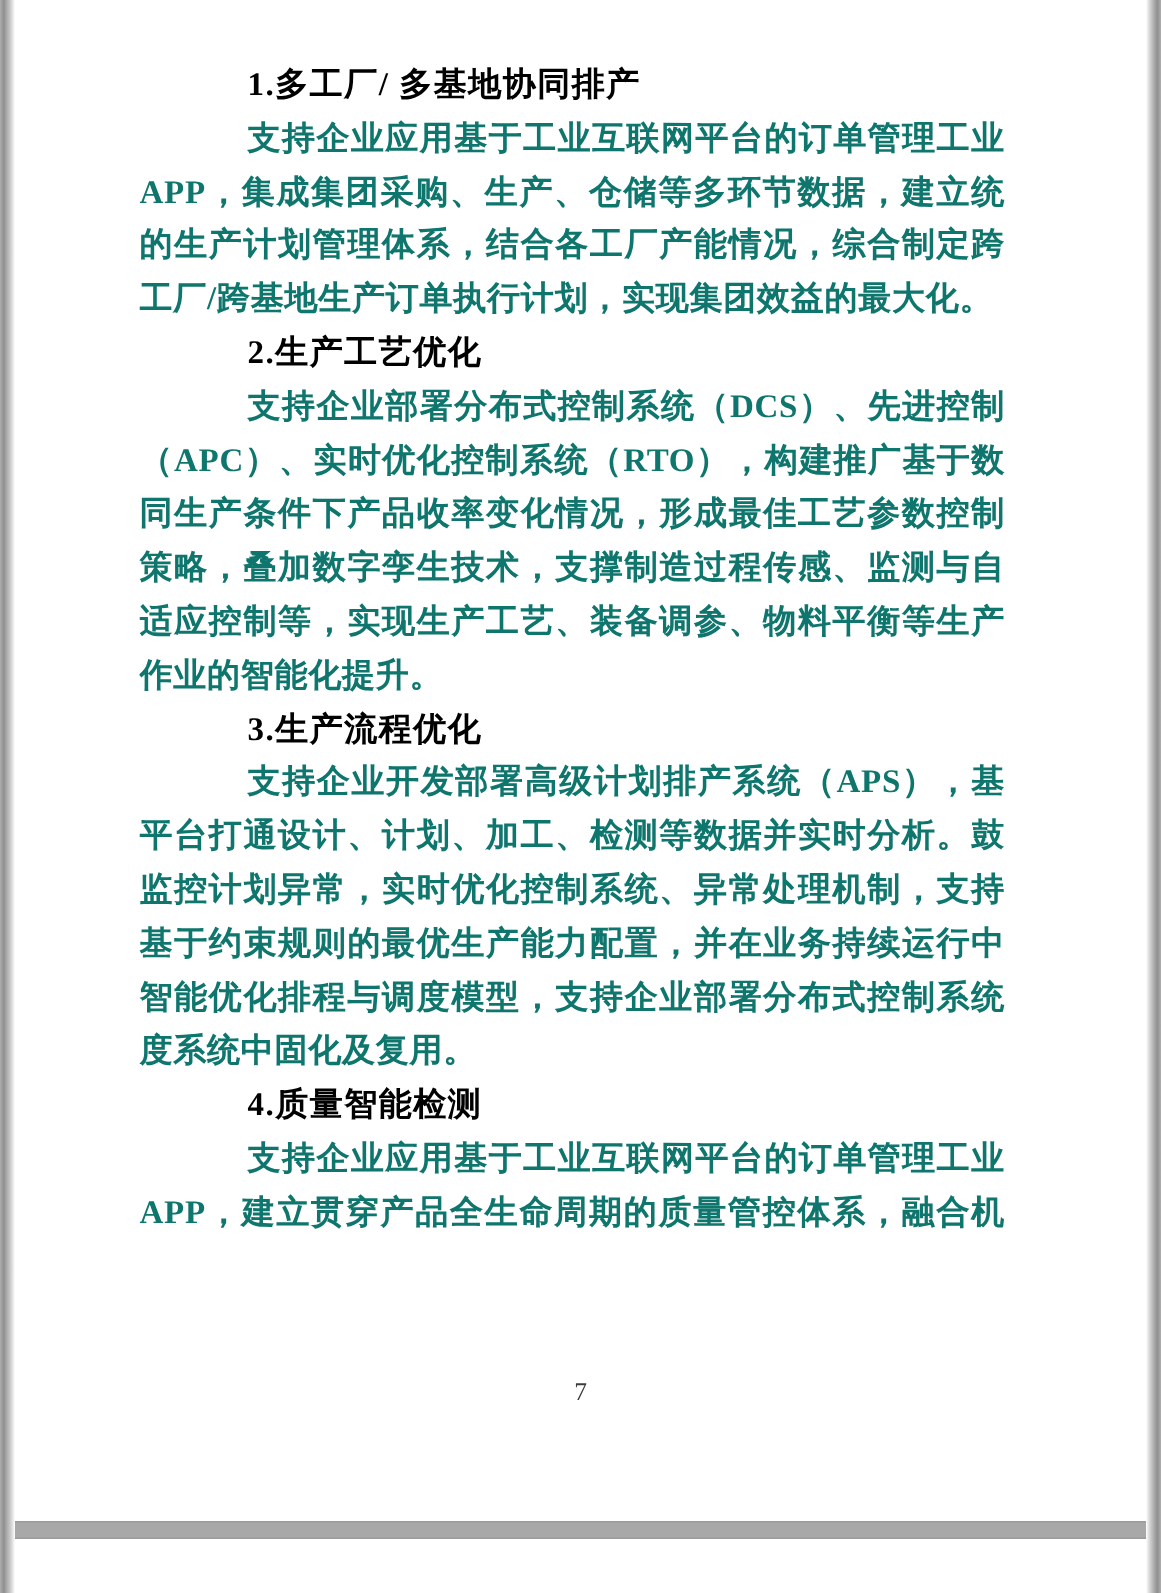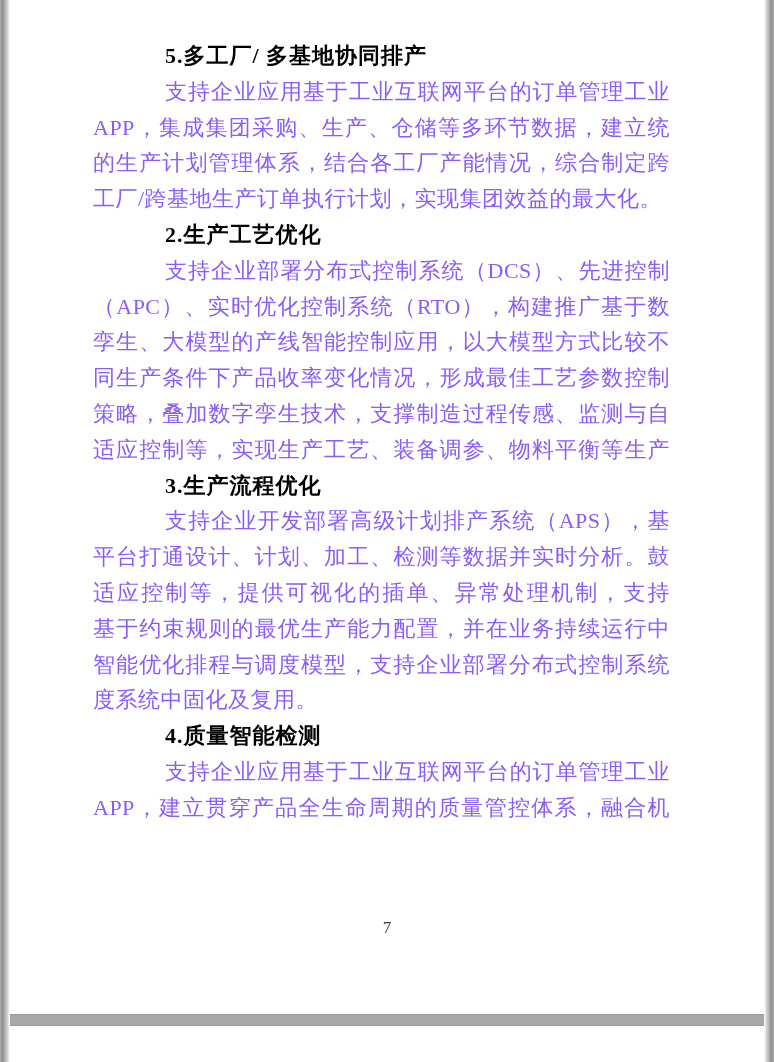--- a/index.html
+++ b/index.html
@@ -65,25 +65,26 @@
     background: linear-gradient(to left, #aeaeae, #8f8f8f 25%, #cfcfcf 72%, #ffffff 100%);
   }
   
   .textblock {
     padding: 38px 94px 0 83px; 
   }
   .line {
     height: 35.8px;
     line-height: 35.8px;
     font-size: 22px;
-    color: #8b5cf6;
+    color: #0f766e;
     letter-spacing: 0.5px;
     text-align: justify;
     text-align-last: justify;
     overflow: hidden;
+    font-weight: bold;
   }
   .line.first {
     padding-left: 72px;
   }
   .line.end {
     text-align: center;
     text-align-last: left;
   }
   .heading {
     height: 35.8px;
@@ -108,38 +109,38 @@
   }
 </style>
 </head>
 <body>
 
 <div class="stage">
 
   <div class="page1">
     <div class="textblock">
 
-      <div class="heading">5.多工厂/ 多基地协同排产</div>
+      <div class="heading">1.多工厂/ 多基地协同排产</div>
       <div class="line first">支持企业应用基于工业互联网平台的订单管理工业</div>
       <div class="line">APP，集成集团采购、生产、仓储等多环节数据，建立统一</div>
       <div class="line">的生产计划管理体系，结合各工厂产能情况，综合制定跨</div>
       <div class="line end">工厂/跨基地生产订单执行计划，实现集团效益的最大化。</div>
 
       <div class="heading">2.生产工艺优化</div>
       <div class="line first">支持企业部署分布式控制系统（DCS）、先进控制系统</div>
       <div class="line">（APC）、实时优化控制系统（RTO），构建推广基于数字</div>
-      <div class="line">孪生、大模型的产线智能控制应用，以大模型方式比较不</div>
       <div class="line">同生产条件下产品收率变化情况，形成最佳工艺参数控制</div>
       <div class="line">策略，叠加数字孪生技术，支撑制造过程传感、监测与自</div>
       <div class="line">适应控制等，实现生产工艺、装备调参、物料平衡等生产</div>
+      <div class="line end">作业的智能化提升。</div>
 
       <div class="heading">3.生产流程优化</div>
       <div class="line first">支持企业开发部署高级计划排产系统（APS），基于云</div>
       <div class="line">平台打通设计、计划、加工、检测等数据并实时分析。鼓</div>
-      <div class="line">适应控制等，提供可视化的插单、异常处理机制，支持</div>
+      <div class="line">监控计划异常，实时优化控制系统、异常处理机制，支持</div>
       <div class="line">基于约束规则的最优生产能力配置，并在业务持续运行中</div>
       <div class="line">智能优化排程与调度模型，支持企业部署分布式控制系统</div>
       <div class="line end">度系统中固化及复用。</div>
 
       <div class="heading">4.质量智能检测</div>
       <div class="line first">支持企业应用基于工业互联网平台的订单管理工业</div>
       <div class="line">APP，建立贯穿产品全生命周期的质量管控体系，融合机器</div>
 
     </div>
 

